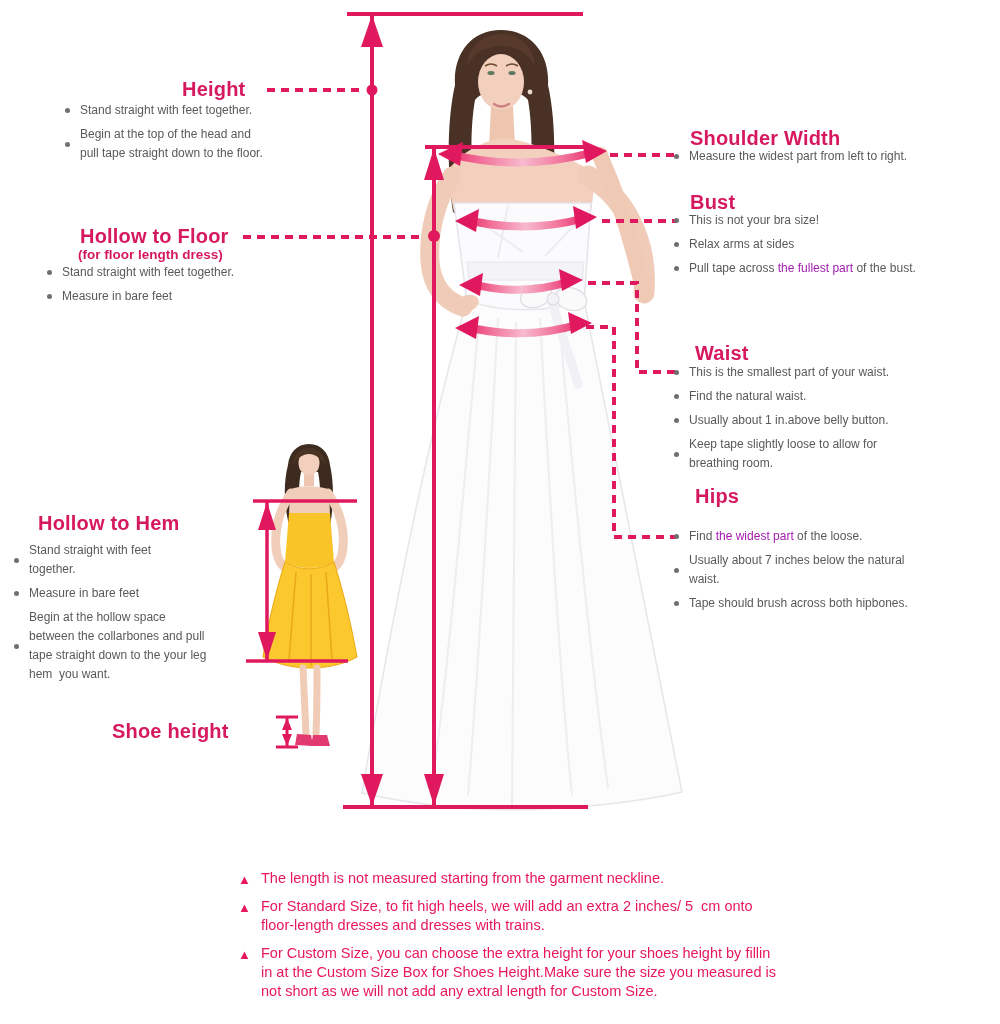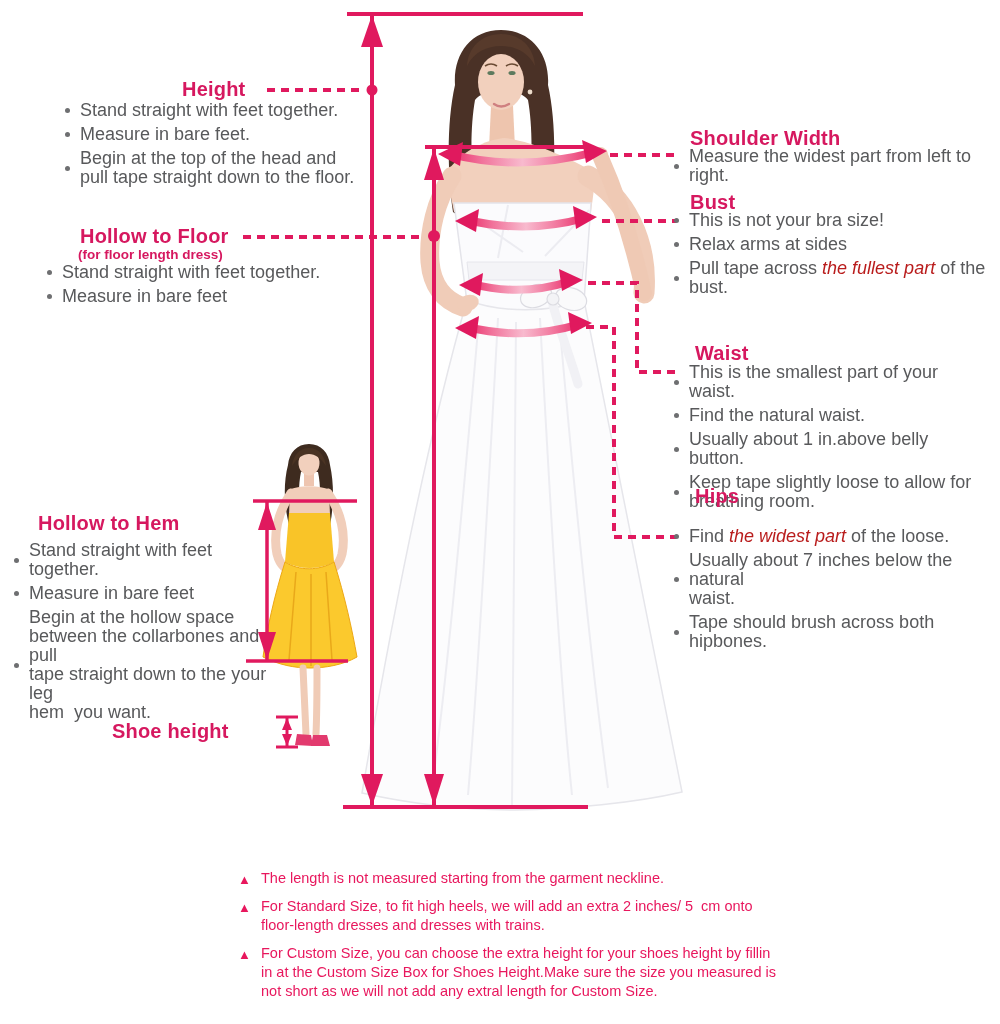--- a/index.html
+++ b/index.html
@@ -1,24 +1,24 @@
 <!DOCTYPE html>
 <html><head>
 <meta charset="utf-8">
 <style>
   html,body{margin:0;padding:0;background:#ffffff;}
   .canvas{position:relative;width:1000px;height:1024px;background:#ffffff;overflow:hidden;
           font-family:"Liberation Sans", sans-serif;}
   .layer{position:absolute;left:0;top:0;width:1000px;height:1024px;}
   .t-title{position:absolute;font-weight:700;font-size:20px;color:#d6185f;white-space:nowrap;letter-spacing:.2px;}
   .t-sub{position:absolute;font-weight:700;font-size:13.5px;color:#d6185f;white-space:nowrap;}
-  .blist{position:absolute;list-style:none;margin:0;padding:0;font-size:18px;line-height:19px;color:#58595b;}
+  .blist{position:absolute;list-style:none;margin:0;padding:0;font-size:12px;line-height:19px;color:#58595b;}
   .blist li{position:relative;padding-left:18px;margin-bottom:5px;white-space:pre-wrap;}
   .blist li::before{content:"";position:absolute;left:3px;top:50%;margin-top:-2.5px;width:5px;height:5px;border-radius:50%;background:#6e6f71;}
-  .hl{color:#b91c1c;font-style:italic;}
+  .hl{color:#a21caf;}
   .warnings{position:absolute;left:238px;top:869px;width:610px;}
   .warn{position:relative;padding-left:23px;margin-bottom:9px;color:#e8175d;font-size:14.5px;line-height:19px;white-space:pre-wrap;}
   .warn .tri{position:absolute;left:0;top:1px;font-size:13px;color:#e8175d;}
 </style>
 </head>
 <body>
 
 <div class="canvas">
 
   <svg class="layer" viewBox="0 0 1000 1024">
@@ -151,21 +151,20 @@
         <line x1="287" y1="717" x2="287" y2="747" stroke-width="3"></line>
         <polygon points="287,718 282,730 292,730" stroke="none"></polygon>
         <polygon points="287,746 282,734 292,734" stroke="none"></polygon>
       </g>
     </g>
   </svg>
 
   <div class="t-title" style="left:182px;top:78px">Height</div>
   <ul class="blist" style="left:62px;top:101px;width:300px">
     <li><span>Stand straight with feet together.</span></li>
-    <li><span>Measure in bare feet.</span></li>
     <li><span>Begin at the top of the head and
 pull tape straight down to the floor.</span></li>
   </ul>
 
   <div class="t-title" style="left:80px;top:225px">Hollow to Floor</div>
   <div class="t-sub" style="left:78px;top:247px">(for floor length dress)</div>
   <ul class="blist" style="left:44px;top:263px;width:300px">
     <li><span>Stand straight with feet together.</span></li>
     <li><span>Measure in bare feet</span></li>
   </ul>

